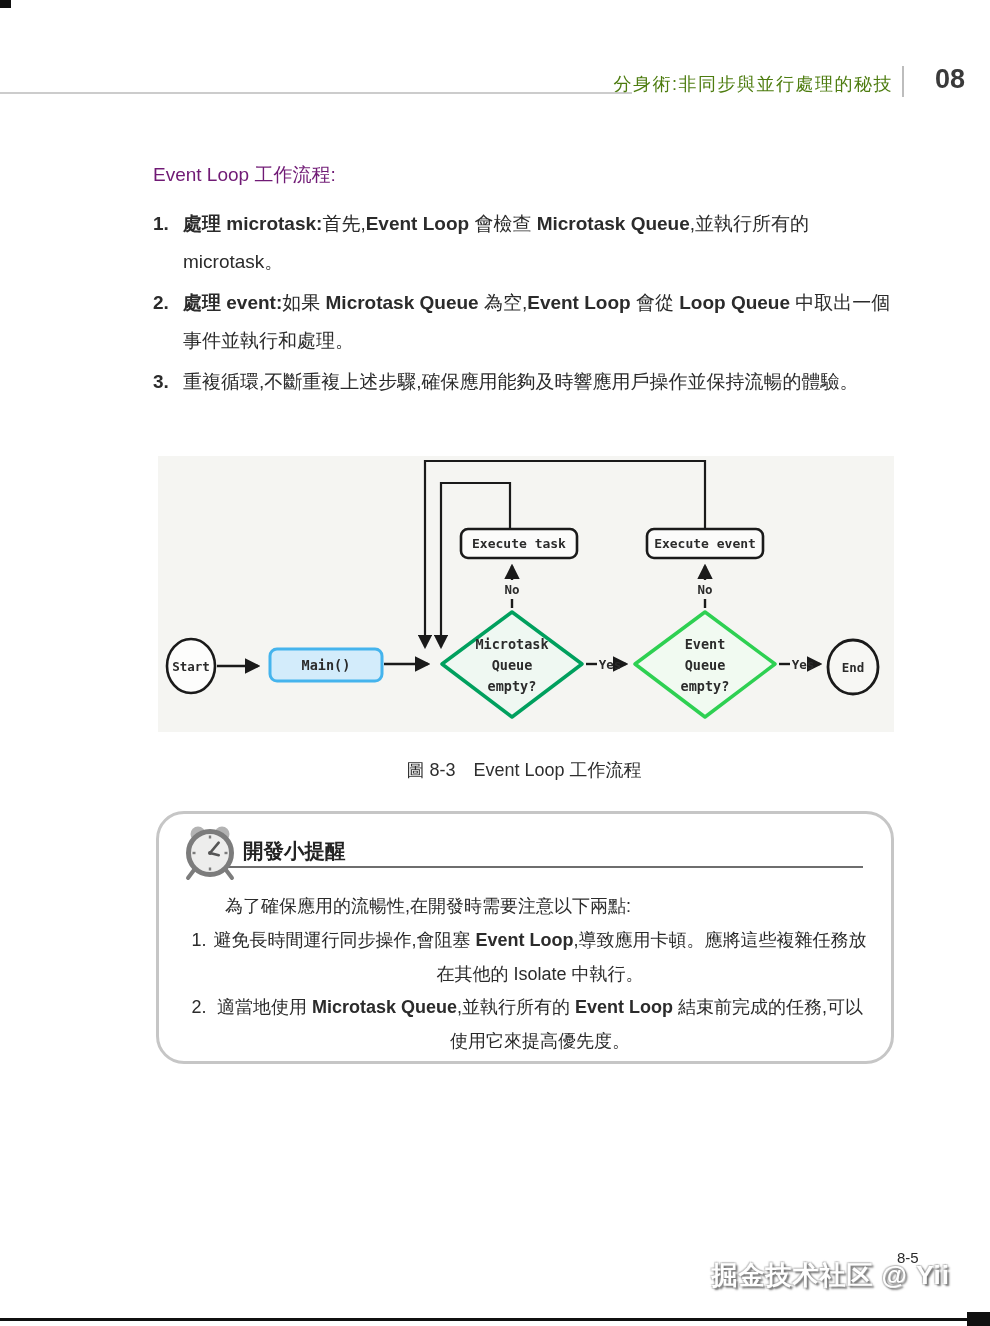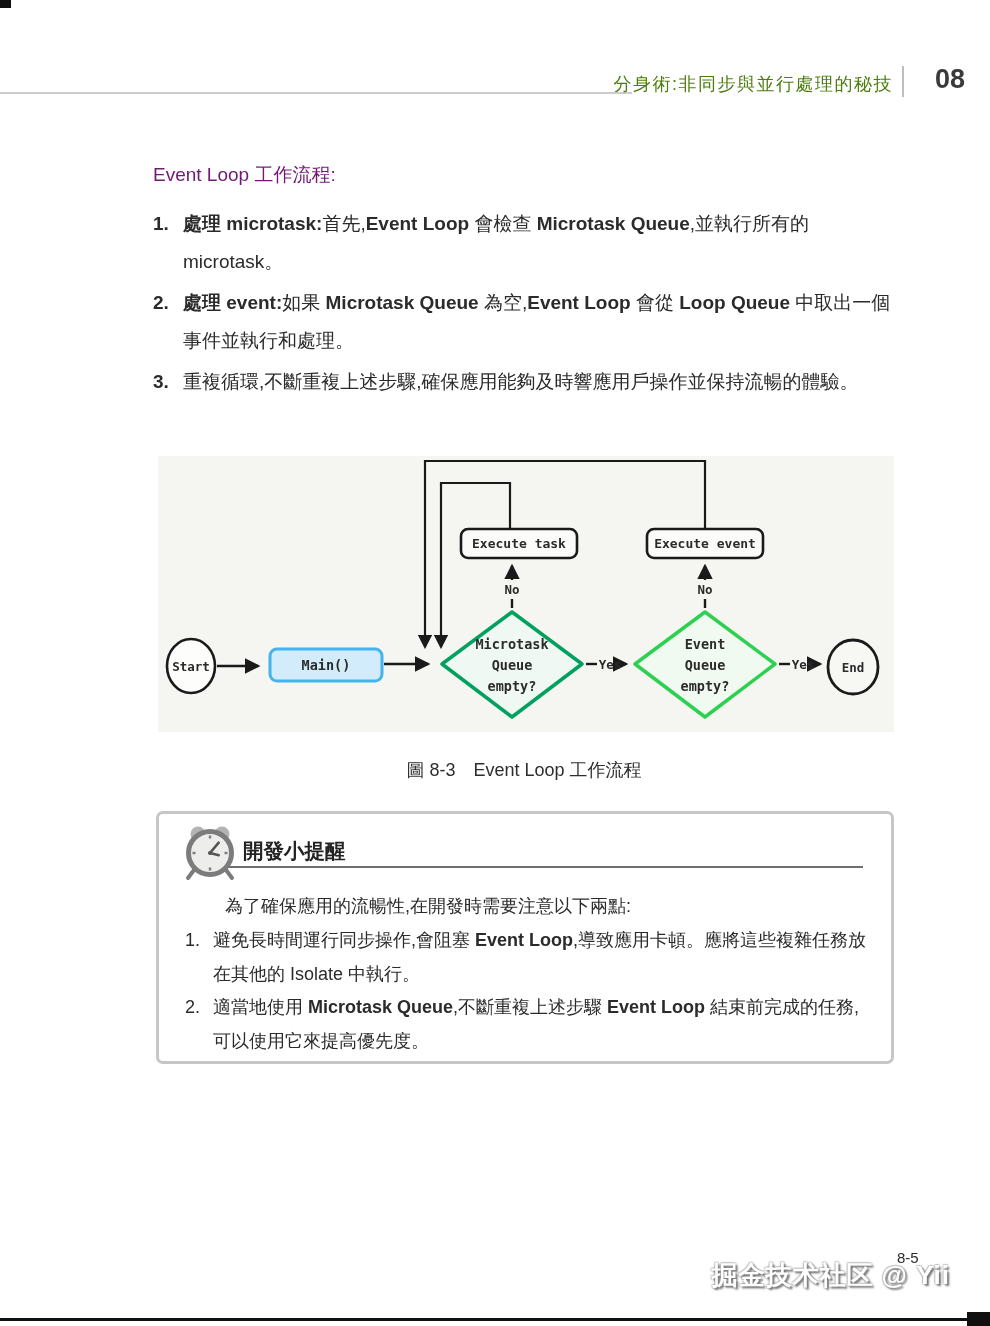--- a/index.html
+++ b/index.html
@@ -29,21 +29,21 @@
   .li .txt { flex:1; }
   .bseg { font-weight:700; }
 
   
   .figure-svg { position:absolute; left:158px; top:456px; }
   .caption { position:absolute; left:153px; top:737px; width:742px; text-align:center; font-size:18px; color:#2e2e2e;margin-top:21px; }
 
   
   .tipbox {
     position:absolute; left:156px; top:811px; width:738px; height:253px;
-    border:3px solid #c6c6c6; border-radius:7px; background:#ffffff;
+    border:3px solid #c6c6c6; border-radius:28px; background:#ffffff;text-align:center;
   }
   .tip-rule { position:absolute; left:40px; top:52px; width:664px; height:2px; background:#6e6e6e; }
   .tip-icon { position:absolute; left:22px; top:8px; }
   .tip-title { position:absolute; left:84px; top:23px; font-size:20.5px; font-weight:700; color:#222; }
   .tip-intro { position:absolute; left:26px; top:76px; font-size:18px; line-height:33px;margin-left:40px; }
   .tip-items { position:absolute; left:26px; top:110px; width:682px; }
   .tli { display:flex; font-size:18px; line-height:33.5px; }
   .tli .num { width:28px; flex:none; }
   .tli .txt { flex:1; }
 
@@ -162,21 +162,21 @@
     </svg>
     <div class="tip-title">開發小提醒</div>
     <div class="tip-intro">為了確保應用的流暢性,在開發時需要注意以下兩點:</div>
     <div class="tip-items">
       <div class="tli">
         <span class="num">1.</span>
         <span class="txt"><span>避免長時間運行同步操作,會阻塞 </span><span class="bseg">Event Loop</span><span>,導致應用卡頓。應將這些複雜任務放在其他的 Isolate 中執行。</span></span>
       </div>
       <div class="tli">
         <span class="num">2.</span>
-        <span class="txt"><span>適當地使用 </span><span class="bseg">Microtask Queue</span><span>,不斷重複上述步驟 </span><span class="bseg">Event Loop</span><span> 結束前完成的任務,可以使用它來提高優先度。</span></span>
+        <span class="txt"><span>適當地使用 </span><span class="bseg">Microtask Queue</span><span>,並執行所有的 </span><span class="bseg">Event Loop</span><span> 結束前完成的任務,可以使用它來提高優先度。</span></span>
       </div>
     </div>
   </div>
 
   <div class="page-num">8-5</div>
   <div class="watermark">掘金技术社区 @ Yii</div>
 
   <div class="mark-bottom-bar"></div>
   <div class="mark-br"></div>
 

